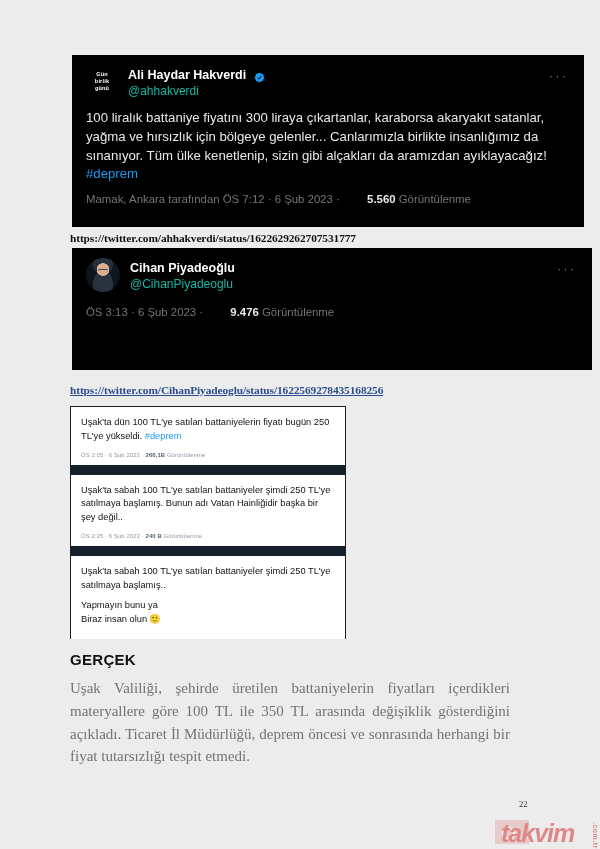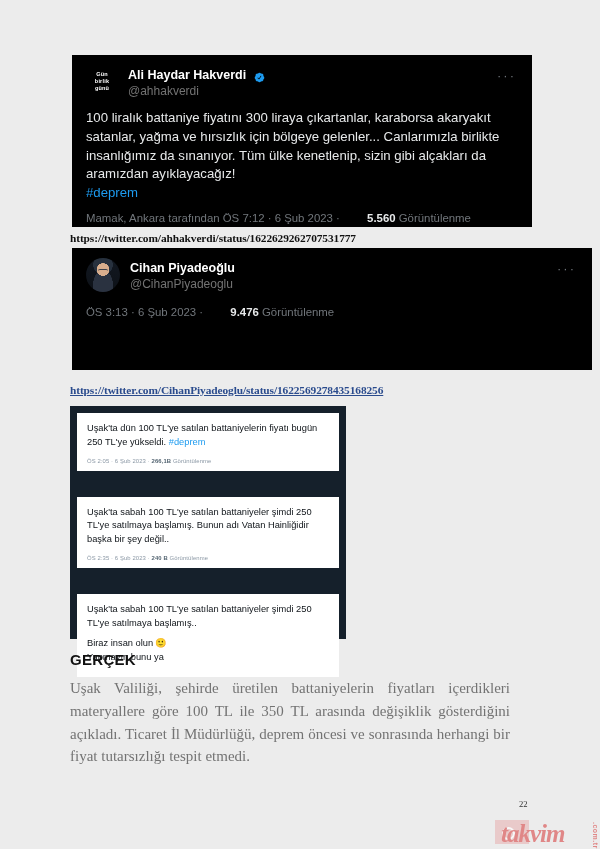--- a/index.html
+++ b/index.html
@@ -92,21 +92,21 @@
   .verified {
     display: inline-block;
     width: 11px;
     height: 11px;
     margin-left: 3px;
     vertical-align: middle;
   }
 
   .handle {
     font-size: 12px;
-    color: #737373;
+    color: #14b8a6;
     margin-top: 2px;
   }
 
   .dots {
     position: absolute;
     right: 16px;
     top: 14px;
     color: #6e7379;
     font-size: 13px;
     letter-spacing: 2px;
@@ -141,24 +141,24 @@
   .url-line.link {
     color: #2a4b8d;
     text-decoration: underline;
   }
 
   
   .light-block {
     position: absolute;
     background: #15202b;
     box-sizing: border-box;
-    padding: 7px;
+    padding: 1px;
     display: flex;
     flex-direction: column;
-    gap: 26px;
+    gap: 10px;
   }
 
   .light-card {
     background: #ffffff;
     color: #0f1419;
     font-family: "Liberation Sans", sans-serif;
     padding: 9px 10px 7px 10px;
     box-sizing: border-box;
   }
 
@@ -226,21 +226,21 @@
     position: absolute;
     left: 7px; top: 7px;
     width: 9px; height: 9px;
     border: 2px solid #ffffff;
     border-radius: 50%;
   }
   .wm-word {
     position: absolute;
     left: 6px;
     top: 1px;
-    font-family: Liberation Serif, serif;
+    font-family: Liberation Sans, sans-serif;
     font-size: 25px;
     font-weight: 700;
     font-style: italic;
     color: #d94a4a;
     letter-spacing: -1px;
     line-height: 29px;
   }
   .wm-tld {
     position: absolute;
     right: 1px;
@@ -251,21 +251,21 @@
     color: #d94a4a;
     writing-mode: vertical-rl;
     letter-spacing: .5px;
   }
 </style>
 </head>
 <body>
 
 <div class="page">
 
-  <div class="tweet-dark" style="left:72px; top:55px; width:460px; height:172px;">
+  <div class="tweet-dark" style="left:72px; top:55px; width:512px; height:172px;">
     <div class="tweet-head">
       <div class="avatar-text">
         <span>Gün</span>
         <span>birlik</span>
         <span>günü</span>
       </div>
       <div class="name-block">
         <div>
           <span class="display-name">Ali Haydar Hakverdi</span>
           <span class="verified">
@@ -321,22 +321,22 @@
     <div class="light-card">
       <div class="light-text">Uşak'ta sabah 100 TL'ye satılan battaniyeler şimdi 250 TL'ye satılmaya başlamış. Bunun adı Vatan Hainliğidir başka bir şey değil..</div>
       <div class="light-meta">
         <span>ÖS 2:35 · 6 Şub 2023 · </span><b>240 B</b><span> Görüntülenme</span>
       </div>
     </div>
 
     <div class="light-card" style="padding-bottom:12px;">
       <div class="light-text">Uşak'ta sabah 100 TL'ye satılan battaniyeler şimdi 250 TL'ye satılmaya başlamış..</div>
       <div class="light-gap"></div>
+      <div class="light-text">Yapmayın bunu ya</div>
       <div class="light-text">Biraz insan olun 🙂</div>
-      <div class="light-text">Yapmayın bunu ya</div>
     </div>
 
   </div>
 
   <div class="section-title" style="left:70px; top:651px;">GERÇEK</div>
 
   <div class="article-para" style="left:70px; top:677px; width:440px;">Uşak Valiliği, şehirde üretilen battaniyelerin fiyatları içerdikleri materyallere göre 100 TL ile 350 TL arasında değişiklik gösterdiğini açıkladı. Ticaret İl Müdürlüğü, deprem öncesi ve sonrasında herhangi bir fiyat tutarsızlığı tespit etmedi.</div>
 
   <div class="page-number" style="left:519px; top:799px;">22</div>
 

